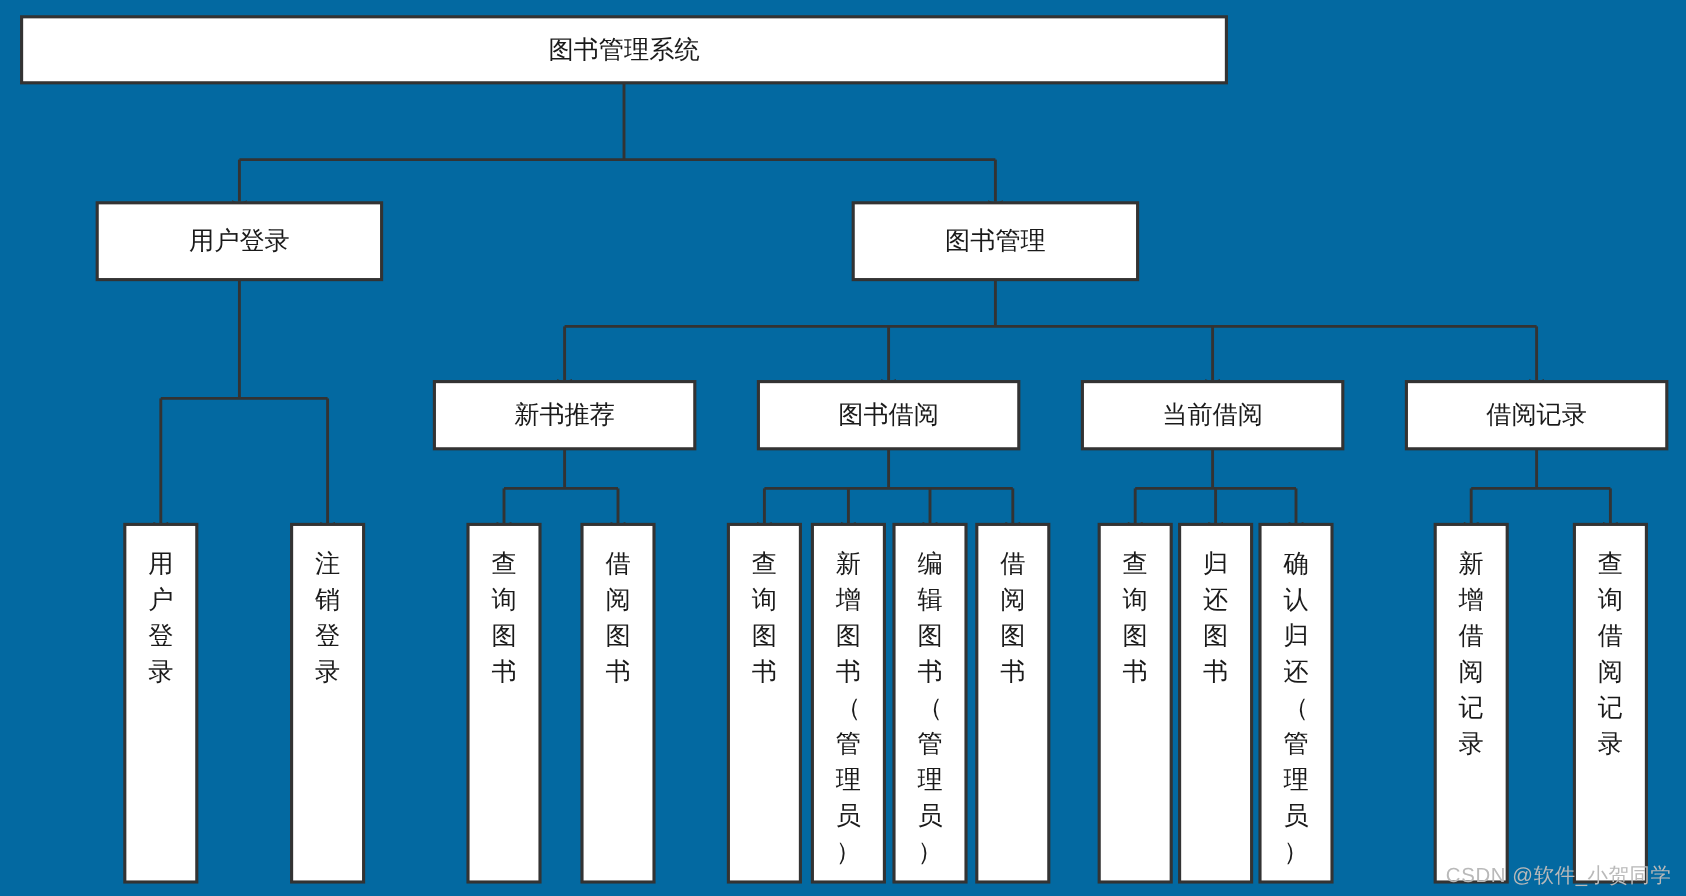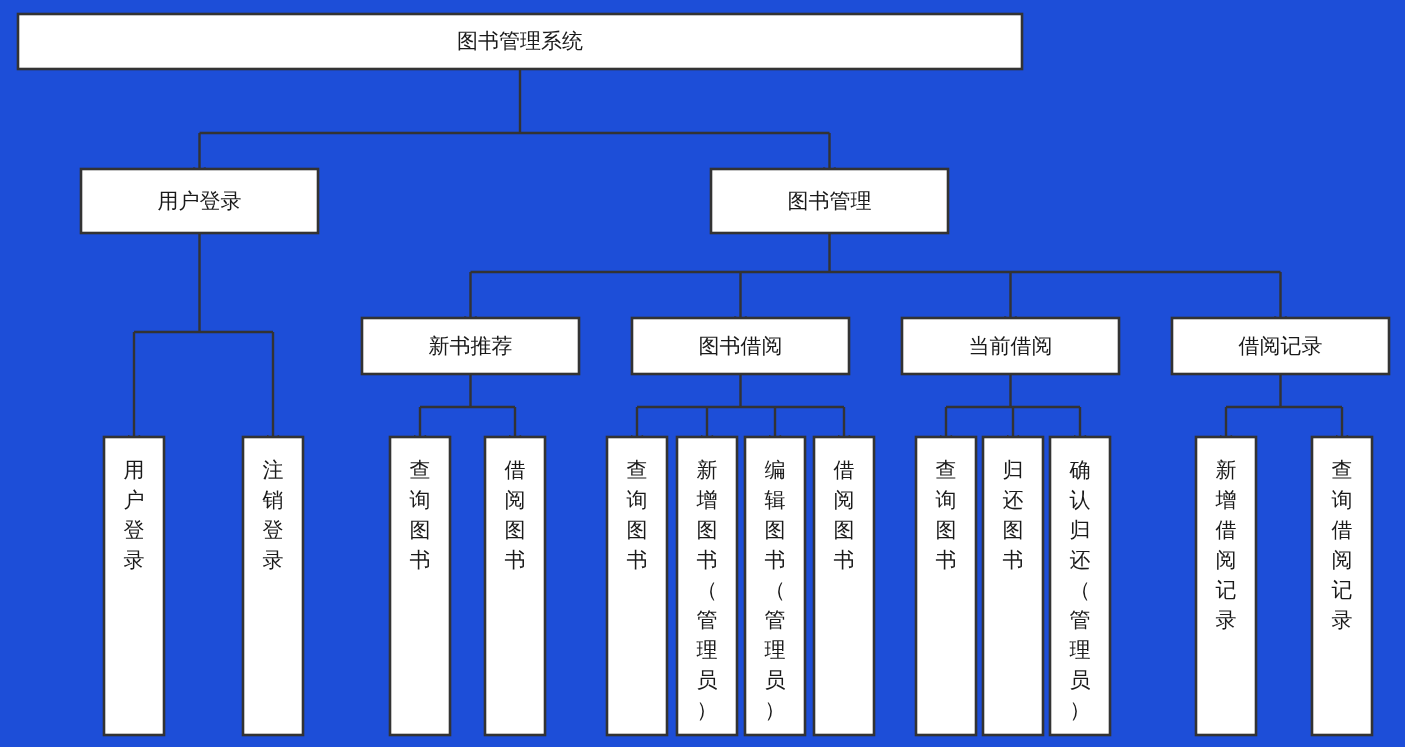--- a/index.html
+++ b/index.html
@@ -7,21 +7,21 @@
     padding: 0;
     background: #ffffff;
   }
   body {
     font-family: "Liberation Sans", "DejaVu Sans", sans-serif;
   }
   #stage {
     position: relative;
     width: 1405px;
     height: 747px;
-    background: #1d4ed8;
+    background: #0369a1;
     overflow: hidden;
   }
   svg.diagram {
     position: absolute;
     left: 0;
     top: 0;
     width: 1405px;
     height: 747px;
   }
   .node-rect {
@@ -147,13 +147,14 @@
         <text x="1010.5" y="347" class="node-label-h">当前借阅</text>
         <text x="946" y="477" class="node-label-v"><tspan x="946" dy="0">查</tspan><tspan x="946" dy="30">询</tspan><tspan x="946" dy="30">图</tspan><tspan x="946" dy="30">书</tspan></text>
         <text x="1013" y="477" class="node-label-v"><tspan x="1013" dy="0">归</tspan><tspan x="1013" dy="30">还</tspan><tspan x="1013" dy="30">图</tspan><tspan x="1013" dy="30">书</tspan></text>
         <text x="1080" y="477" class="node-label-v"><tspan x="1080" dy="0">确</tspan><tspan x="1080" dy="30">认</tspan><tspan x="1080" dy="30">归</tspan><tspan x="1080" dy="30">还</tspan><tspan x="1080" dy="30">（</tspan><tspan x="1080" dy="30">管</tspan><tspan x="1080" dy="30">理</tspan><tspan x="1080" dy="30">员</tspan><tspan x="1080" dy="30">）</tspan></text>
         <text x="1280.5" y="347" class="node-label-h">借阅记录</text>
         <text x="1226" y="477" class="node-label-v"><tspan x="1226" dy="0">新</tspan><tspan x="1226" dy="30">增</tspan><tspan x="1226" dy="30">借</tspan><tspan x="1226" dy="30">阅</tspan><tspan x="1226" dy="30">记</tspan><tspan x="1226" dy="30">录</tspan></text>
         <text x="1342" y="477" class="node-label-v"><tspan x="1342" dy="0">查</tspan><tspan x="1342" dy="30">询</tspan><tspan x="1342" dy="30">借</tspan><tspan x="1342" dy="30">阅</tspan><tspan x="1342" dy="30">记</tspan><tspan x="1342" dy="30">录</tspan></text>
       </g>
   </svg>
 
+  <div class="watermark">CSDN @软件_小贺同学</div>
 </div>
 
 </body></html>

